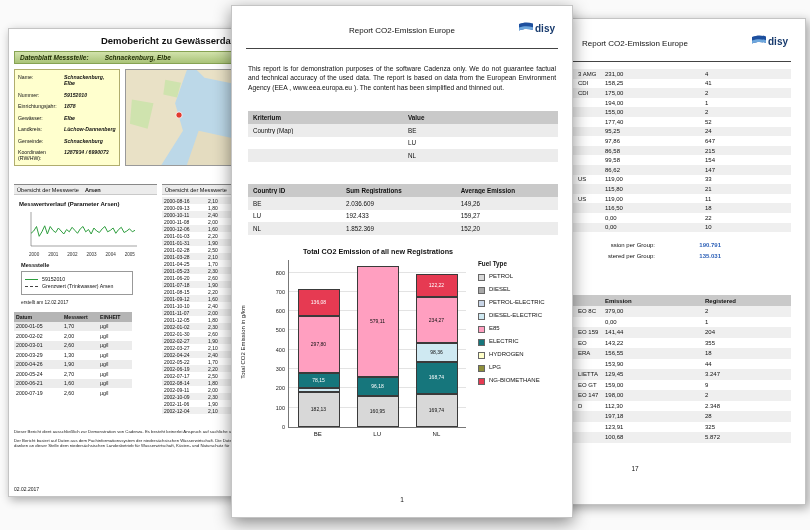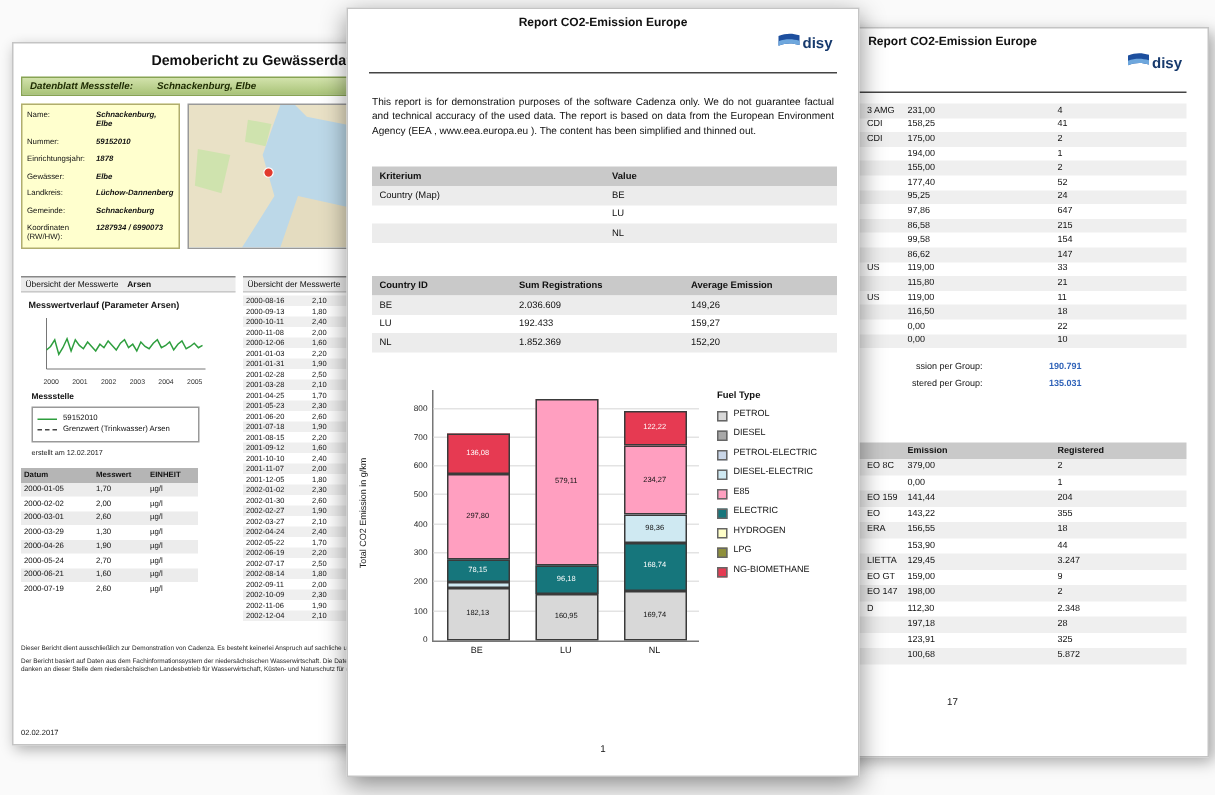--- a/index.html
+++ b/index.html
@@ -45,21 +45,21 @@
   .lp-list{top:168px;left:153px;width:112px;font-size:5px;}
   .ml-row{display:flex;height:7px;align-items:center;}
   .ml-row.shade{background:#efefef;}
   .ml-date{width:46px;padding-left:2px;overflow:hidden;white-space:nowrap;}
   .ml-val{width:32px;overflow:hidden;white-space:nowrap;}
   .lp-footer{top:400px;left:5px;width:320px;font-size:4.3px;line-height:5.6px;color:#222;}
   .lp-fline{margin-bottom:3px;}
   .lp-datestamp{top:457px;left:5px;font-size:5px;}
 
   
-  .mc-title{top:4px;left:0;width:100%;text-align:center;font-weight:bold;font-size:8px;}
+  .mc-title{top:20px;left:0;width:100%;text-align:center;font-weight:normal;font-size:8px;}
   .mc-logo{top:15px;right:14px;}
   .mc-hr{top:42px;left:14px;right:14px;height:0;border-top:1px solid #444;}
   .mc-pagenum{top:490px;left:0;width:100%;text-align:center;font-size:6.5px;}
 
   
   .mc-intro{top:58px;left:16px;right:16px;font-size:6.7px;line-height:9.4px;text-align:justify;}
   .mc-table{left:16px;width:310px;font-size:6.3px;}
   #criteria-table{top:105px;}
   #summary-table{top:178px;}
   .ct-row{display:flex;height:12.5px;align-items:center;}
@@ -596,20 +596,21 @@
           <div class="ct-c" style="width: 37%;">192.433</div>
           <div class="ct-c" style="width: 33%;">159,27</div>
         </div>
         <div class="ct-row shade">
           <div class="ct-c" style="width: 30%;">NL</div>
           <div class="ct-c" style="width: 37%;">1.852.369</div>
           <div class="ct-c" style="width: 33%;">152,20</div>
         </div>
       </div>
 
+    <div class="abs mc-chart-title">Total CO2 Emission of all new Registrations</div>
     <div class="abs mc-ylabel">Total CO2 Emission in g/km</div>
     <div class="abs" id="bar-plot">
         <div class="ytick" style="bottom: -3px;">0</div>
         <div class="grid" style="bottom: 19.3103px;"></div>
         <div class="ytick" style="bottom: 16.3103px;">100</div>
         <div class="grid" style="bottom: 38.6207px;"></div>
         <div class="ytick" style="bottom: 35.6207px;">200</div>
         <div class="grid" style="bottom: 57.931px;"></div>
         <div class="ytick" style="bottom: 54.931px;">300</div>
         <div class="grid" style="bottom: 77.2414px;"></div>

